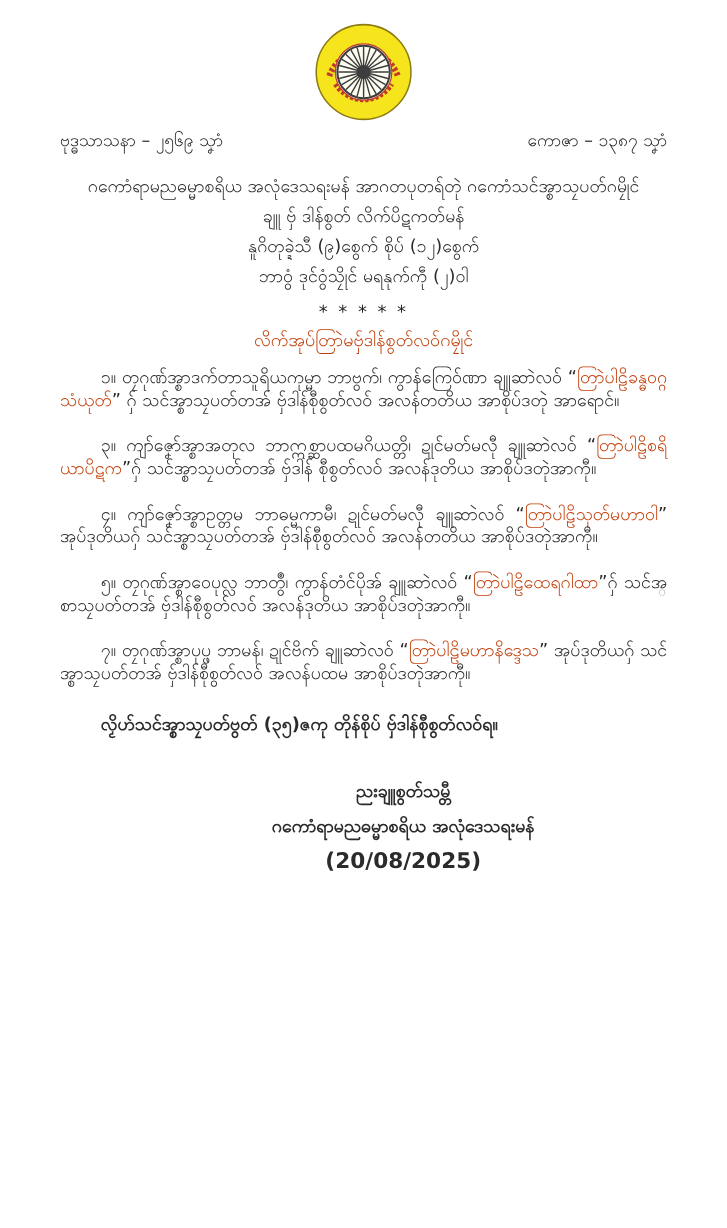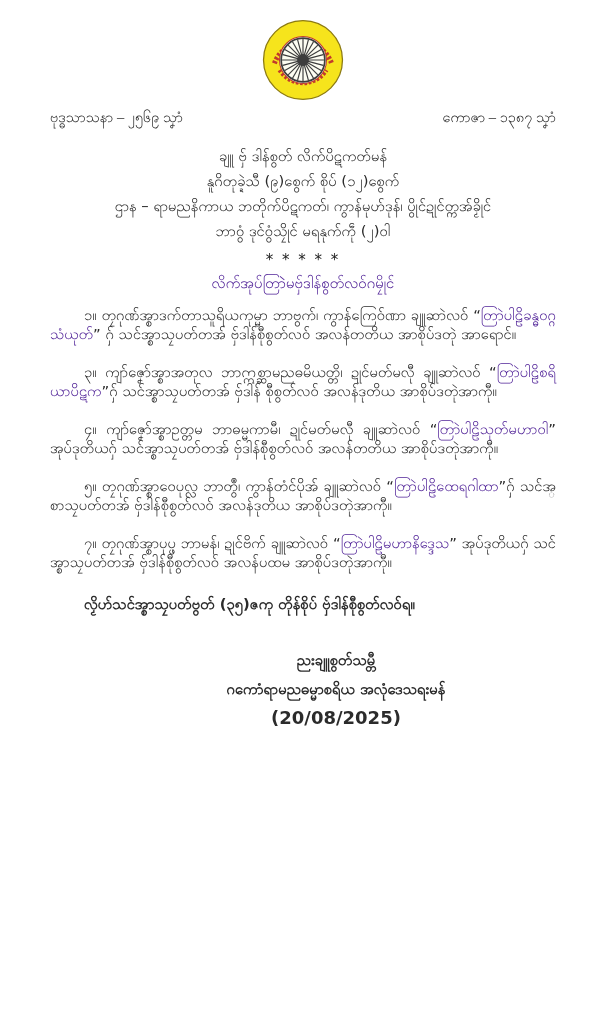--- a/index.html
+++ b/index.html
@@ -26,41 +26,40 @@
     width: 84px;
     height: 84px;
     display: inline-block;
   }
   .era-row {
     display: flex;
     justify-content: space-between;
     font-size: 14.5px;
     margin-top: 2px;
     margin-bottom: 14px;
-    font-family: Liberation Serif, serif;
   }
   .title-block {
     text-align: center;
     font-size: 14.8px;
     line-height: 25px;
   }
   .stars {
     text-align: center;
     font-size: 15px;
     letter-spacing: 2px;
     margin: 8px 0 4px 0;
     color: #222;
   }
   .section-heading {
     text-align: center;
     font-size: 15px;
     margin: 4px 0 10px 0;
     font-weight: normal;
   }
-  .blue { color: #4c1d95; }
+  .blue { color: #c2410c; }
   .body-para {
     font-size: 14.8px;
     line-height: 19px;
     text-align: justify;
     text-indent: 34px;
     margin: 0 0 19px 0;
   }
   .closing-line {
     font-size: 14.8px;
     line-height: 27px;
@@ -108,34 +107,34 @@
       <circle cx="50" cy="50" r="7" fill="#3d3d3d"></circle>
     </svg>
   </div>
 
   <div class="era-row">
     <span>ဗုဒ္ဓသာသနာ – ၂၅၆၉ သၞာံ</span>
     <span>ကောဇာ – ၁၃၈၇ သၞာံ</span>
   </div>
 
   <div class="title-block">
+    <div>ဂကောံရာမညဓမ္မာစရိယ အလုံဒေသရးမန် အာဂတပုတရ်တုဲ ဂကောံသင်အ္စာသၠပတ်ဂမၠိုင်</div>
     <div>ချူ ဗှ် ဒါန်စွတ် လိက်ပိဋကတ်မန်</div>
     <div>နူဂိတုခ္ဍဲသီ (၉)စွေက် စိုပ် (၁၂)စွေက်</div>
-    <div>ဌာန – ရာမညနိကာယ ဘတိုက်ပိဋကတ်၊ ကွာန်မုဟ်ဒုန်၊ ပွိုင်ဍုင်တ္ကအ်ခၟိုင်</div>
     <div>ဘာဝွံ ဒုင်ဝွံသၠိုင် မရနုက်ကဵု (၂)ဝါ</div>
   </div>
 
   <div class="stars">*    *    *    *    *</div>
 
   <div class="section-heading blue">လိက်အုပ်တြာဲမဗှ်ဒါန်စွတ်လဝ်ဂမၠိုင်</div>
 
   <p class="body-para"><span>၁။</span><span> တၠဂုဏ်အ္စာဒက်တာသူရိယကုမ္မာ ဘာဗွက်၊ ကွာန်ကြေဝ်ဏာ ချူဆာဲလဝ် “</span><span class="blue">တြာဲပါဠိခန္ဓဝဂ္ဂသံယုတ်</span><span>” ဂှ် သင်အ္စာသၠပတ်တအ် ဗှ်ဒါန်စီုစွတ်လဝ် အလန်တတိယ အာစိုပ်ဒတုဲ အာရောင်။</span></p>
 
 
-  <p class="body-para"><span>၃။</span><span> ကျာ်ဇၞော်အ္စာအတုလ ဘာဣစ္ဆာမညဓမိယတ္တိ၊ ဍုင်မတ်မလီု ချူဆာဲလဝ် “</span><span class="blue">တြာဲပါဠိစရိယာပိဋက</span><span>”ဂှ် သင်အ္စာသၠပတ်တအ် ဗှ်ဒါန် စီုစွတ်လဝ် အလန်ဒုတိယ အာစိုပ်ဒတုဲအာကီု။</span></p>
+  <p class="body-para"><span>၃။</span><span> ကျာ်ဇၞော်အ္စာအတုလ ဘာဣစ္ဆာပထမဂိယတ္တိ၊ ဍုင်မတ်မလီု ချူဆာဲလဝ် “</span><span class="blue">တြာဲပါဠိစရိယာပိဋက</span><span>”ဂှ် သင်အ္စာသၠပတ်တအ် ဗှ်ဒါန် စီုစွတ်လဝ် အလန်ဒုတိယ အာစိုပ်ဒတုဲအာကီု။</span></p>
 
   <p class="body-para"><span>၄။</span><span> ကျာ်ဇၞော်အ္စာဥတ္တမ ဘာဓမ္မကာမီ၊ ဍုင်မတ်မလီု ချူဆာဲလဝ် “</span><span class="blue">တြာဲပါဠိသုတ်မဟာဝါ</span><span>” အုပ်ဒုတိယဂှ် သင်အ္စာသၠပတ်တအ် ဗှ်ဒါန်စီုစွတ်လဝ် အလန်တတိယ အာစိုပ်ဒတုဲအာကီု။</span></p>
 
   <p class="body-para"><span>၅။</span><span> တၠဂုဏ်အ္စာဝေပုလ္လ ဘာတွဳ၊ ကွာန်တံင်ပိုအ် ချူဆာဲလဝ် “</span><span class="blue">တြာဲပါဠိထေရဂါထာ</span><span>”ဂှ် သင်အ္စာသၠပတ်တအ် ဗှ်ဒါန်စီုစွတ်လဝ် အလန်ဒုတိယ အာစိုပ်ဒတုဲအာကီု။</span></p>
 
 
   <p class="body-para"><span>၇။</span><span> တၠဂုဏ်အ္စာပုပ္ဖ ဘာမန်၊ ဍုင်ဗိက် ချူဆာဲလဝ် “</span><span class="blue">တြာဲပါဠိမဟာနိဒ္ဒေသ</span><span>” အုပ်ဒုတိယဂှ် သင်အ္စာသၠပတ်တအ် ဗှ်ဒါန်စီုစွတ်လဝ် အလန်ပထမ အာစိုပ်ဒတုဲအာကီု။</span></p>
 
   <p class="closing-line">လၟိဟ်သင်အ္စာသၠပတ်ဗွတ် (၃၅)ဇကု တိုန်စိုပ် ဗှ်ဒါန်စီုစွတ်လဝ်ရ။</p>
 

